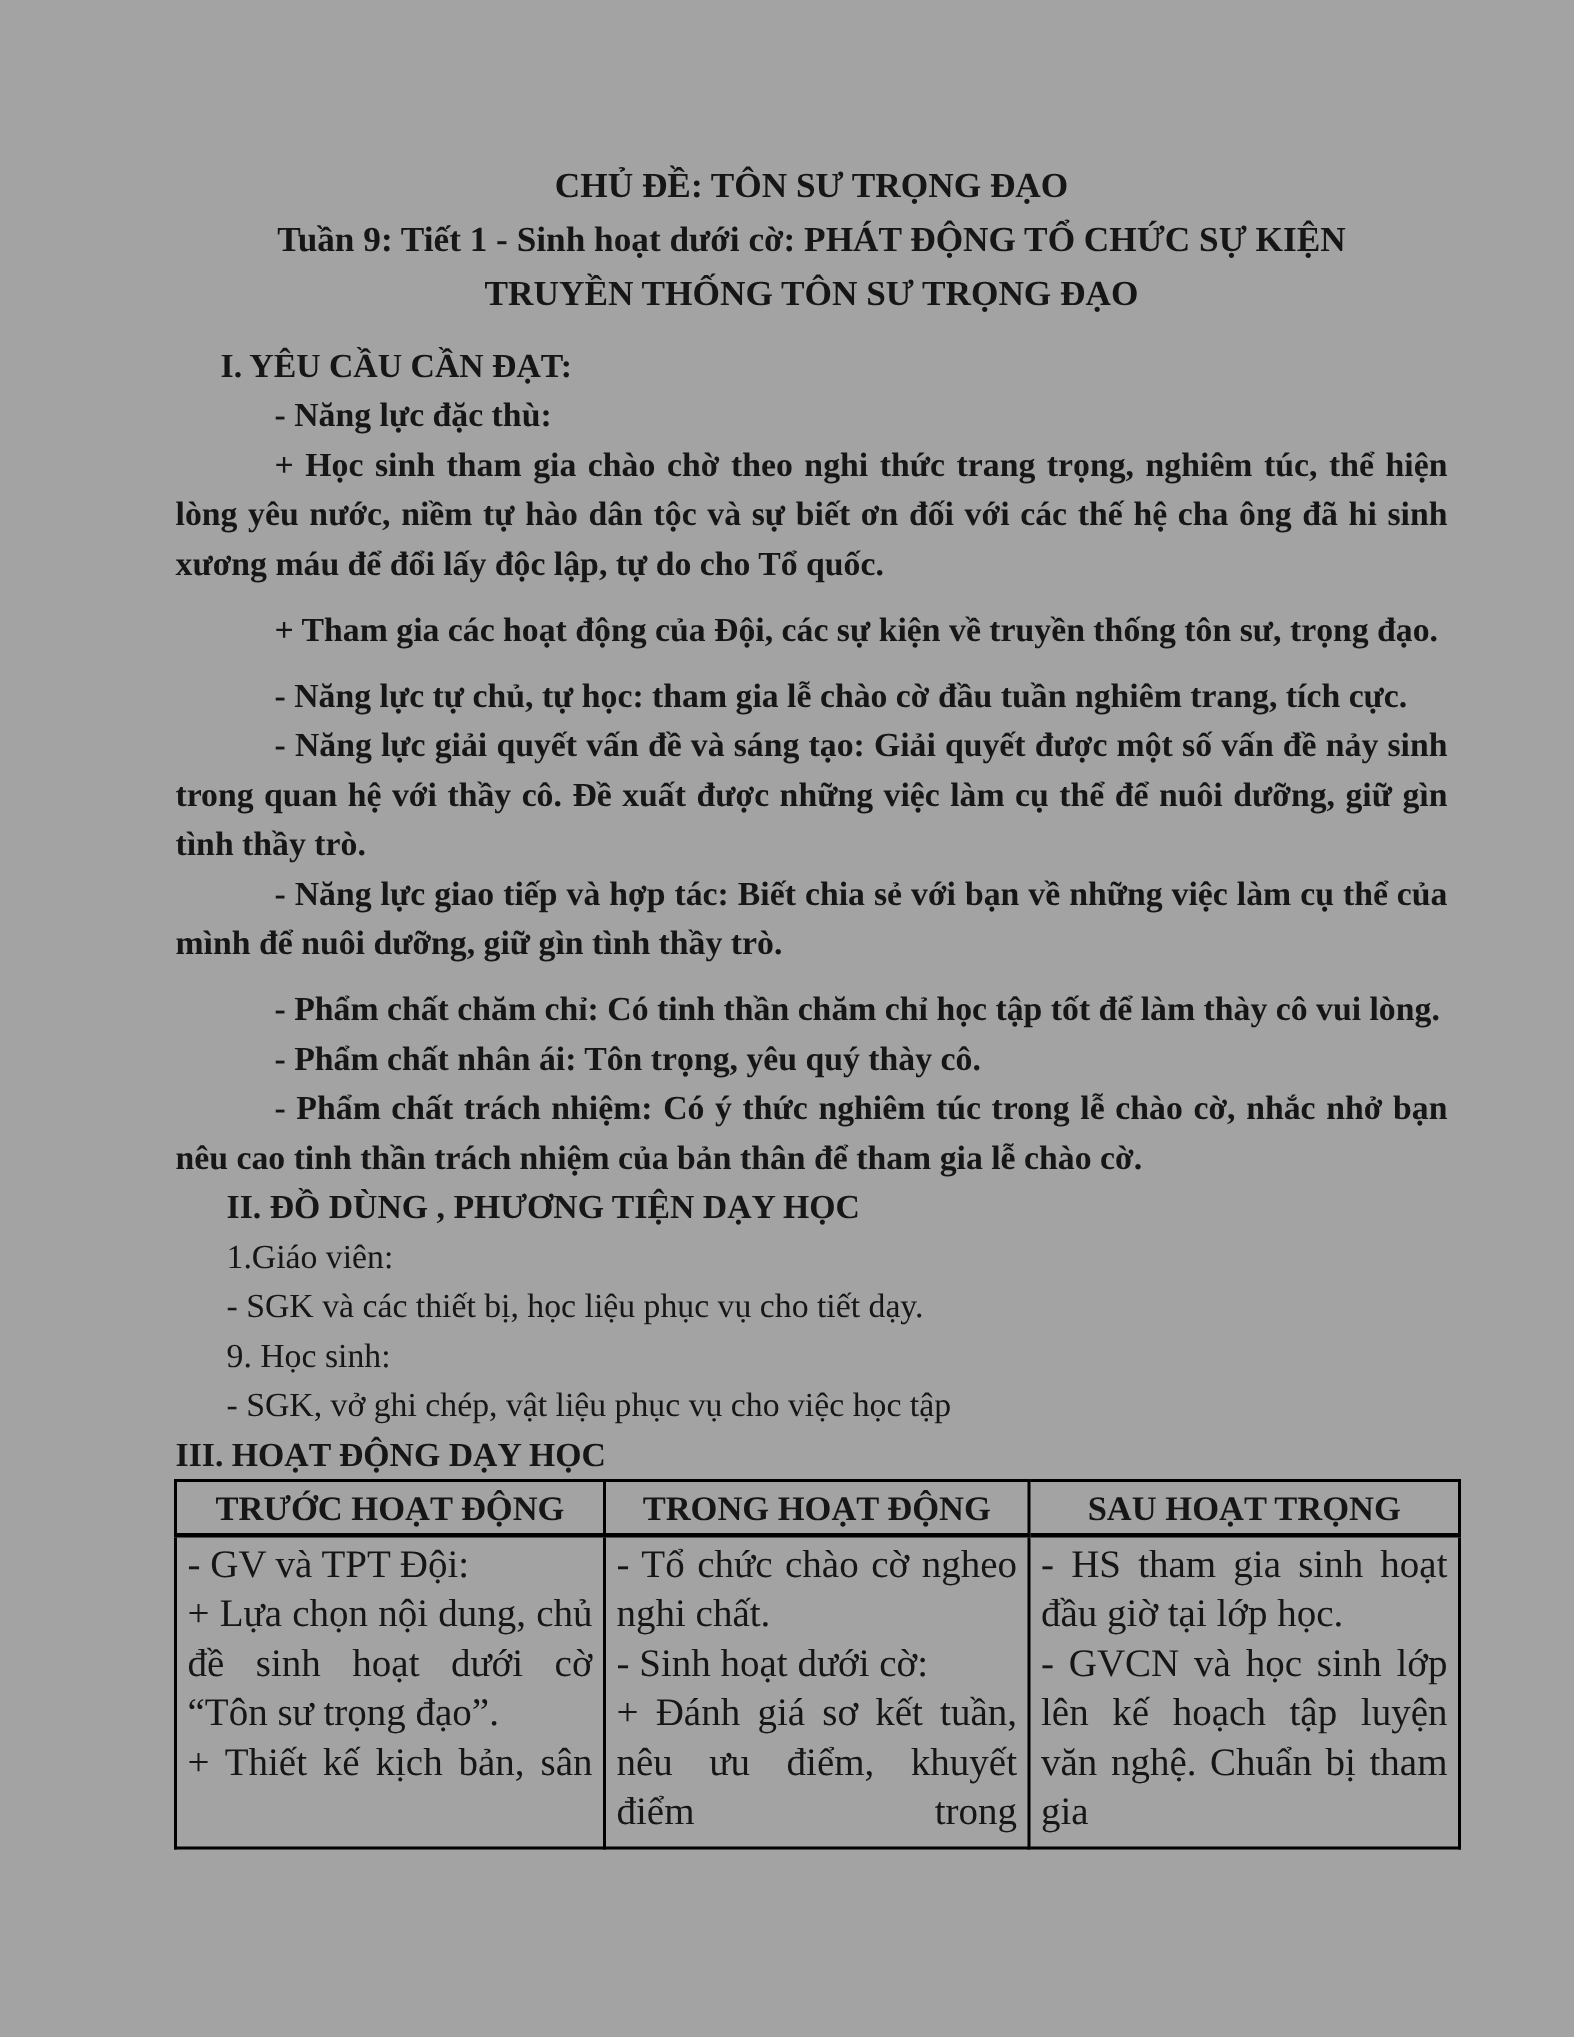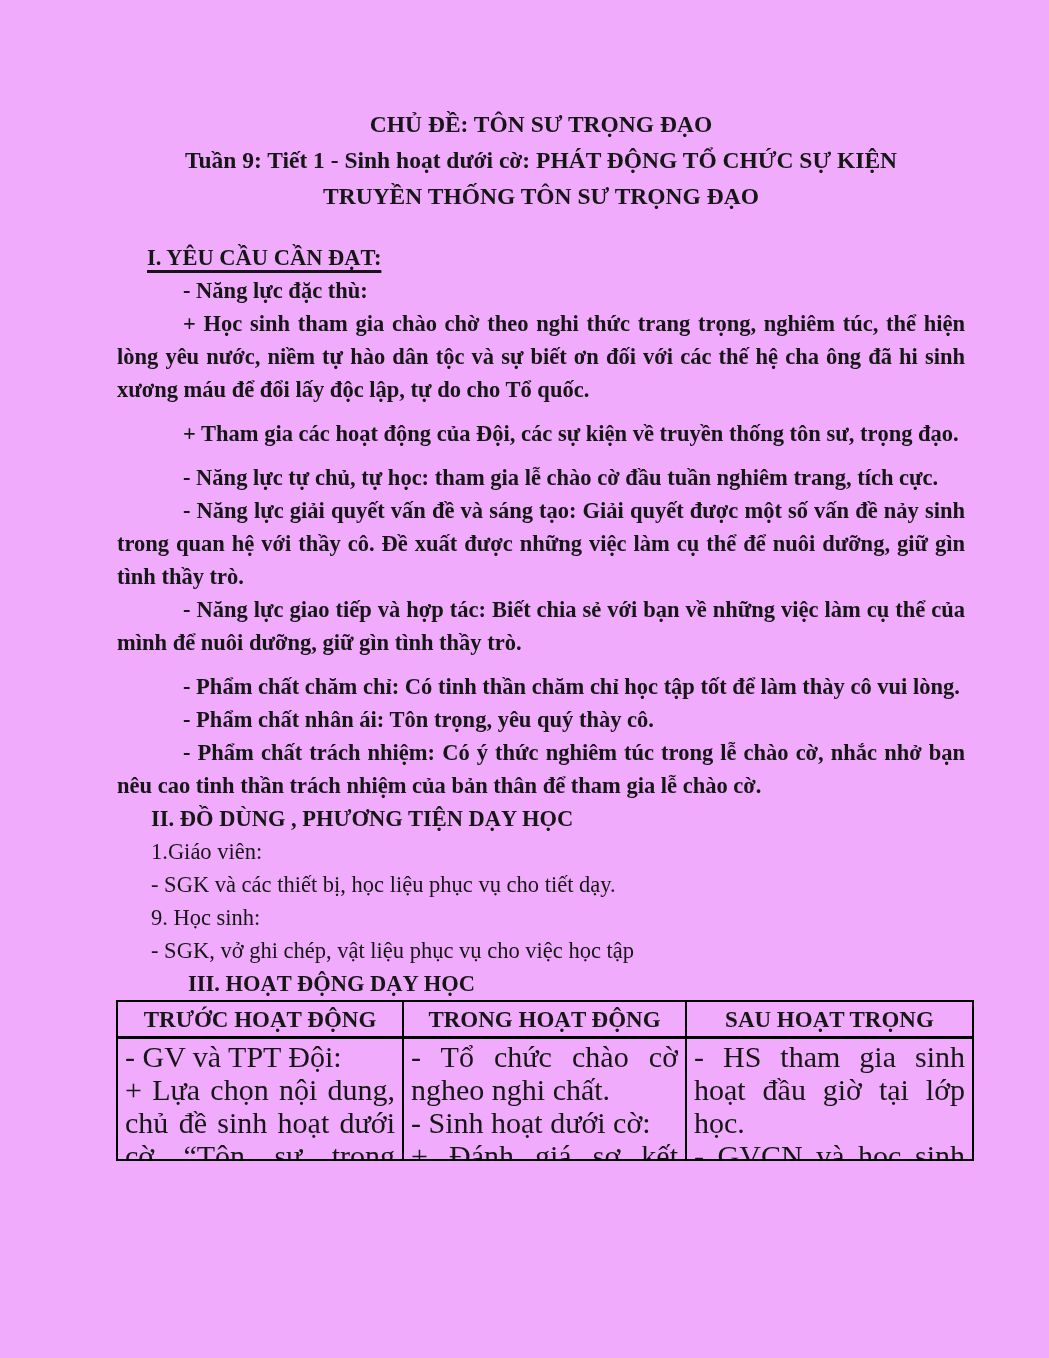--- a/index.html
+++ b/index.html
@@ -1,46 +1,45 @@
 <!DOCTYPE html>
 <html><head>
 <meta charset="utf-8">
 <style>
   html,body{margin:0;padding:0;background:#ffffff;}
   .page{
     position:relative;
     width:1049px;height:1358px;
     box-sizing:border-box;
     padding:106px 84px 0 117px;
-    background:#f0abfc;
+    background:#a3a3a3;
     font-family:"Liberation Serif","DejaVu Serif",serif;
     color:#161616;
     overflow:hidden;
   }
   p{margin:0;}
   .title-block{
     font-weight:bold;
     font-size:23.5px;
     line-height:36px;
     text-align:center;
   }
   .content{
     font-size:22.5px;
     line-height:33px;
   }
   .h1{
     font-weight:bold;
-    margin-top:27px;
+    margin-top:13px;
     margin-left:30px;
-    text-decoration:underline;
     text-decoration-thickness:2.5px;
     text-underline-offset:5px;
   }
   .h2{font-weight:bold;margin-left:34px;}
-  .h3{font-weight:bold;margin-left:71px;}
+  .h3{font-weight:bold;}
   .ind{text-indent:66px;font-weight:bold;}
   .just{text-align:justify;}
   .nowrap{white-space:nowrap;margin-top:11px;}
   .item{margin-left:34px;}
   table.activity{
     border-collapse:collapse;
     table-layout:fixed;
     width:856px;
     margin-left:-1px;
     border:2px solid #000;
@@ -55,23 +54,23 @@
     text-align:center;
     vertical-align:middle;
     margin-left:12px;
   }
   table.activity td{
     border:2px solid #000;
     vertical-align:top;
     padding:1px 7px 0 7px;
   }
   .cell{
-    height:119px;
+    height:205px;
     overflow:hidden;
-    font-size:30px;
+    font-size:26px;
     line-height:33px;
   }
   .cut{text-align-last:justify;}
 </style>
 </head>
 <body>
 
 <div class="page">
 
   <div class="title-block">

